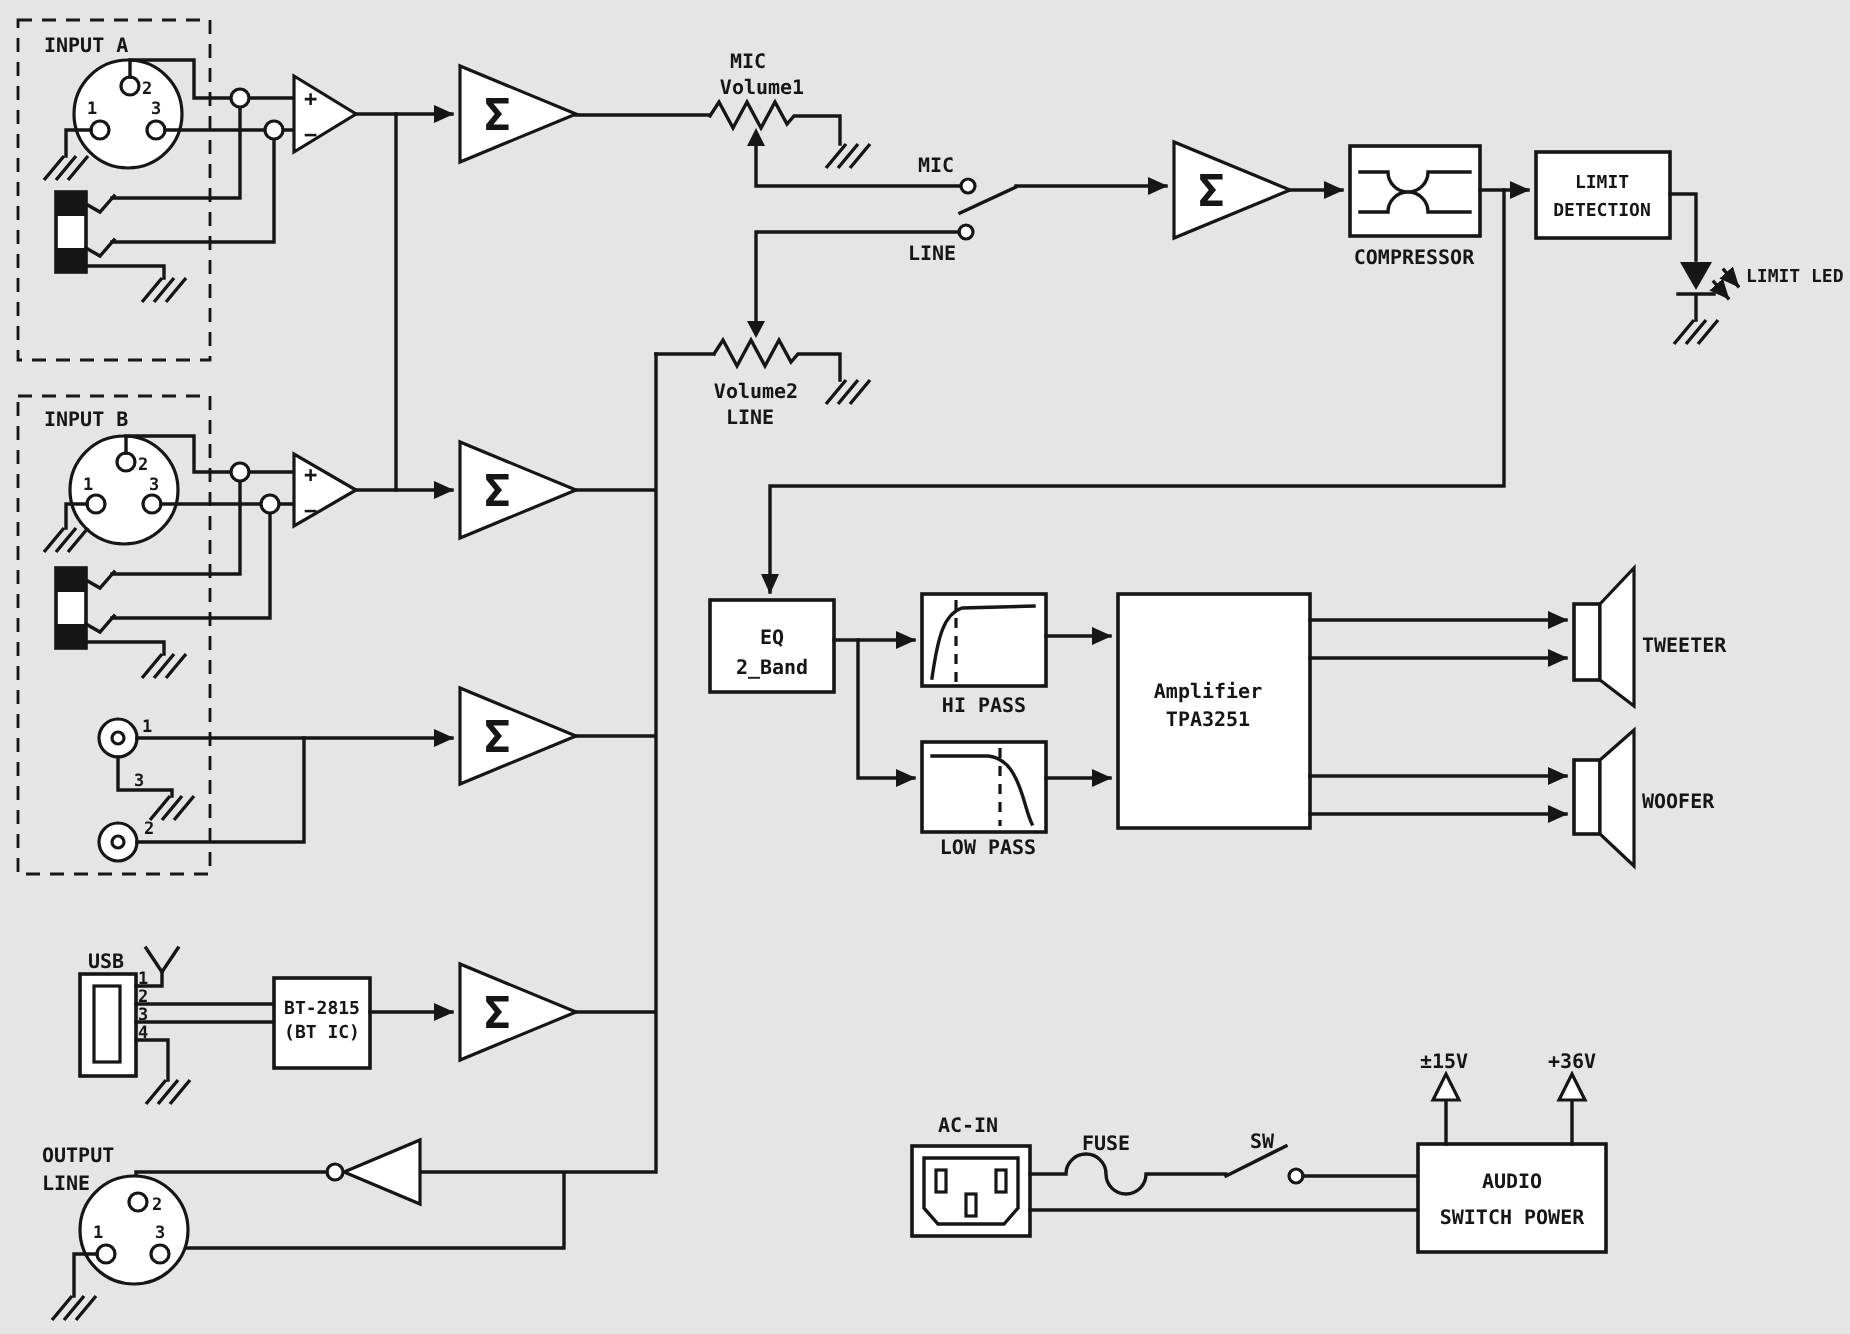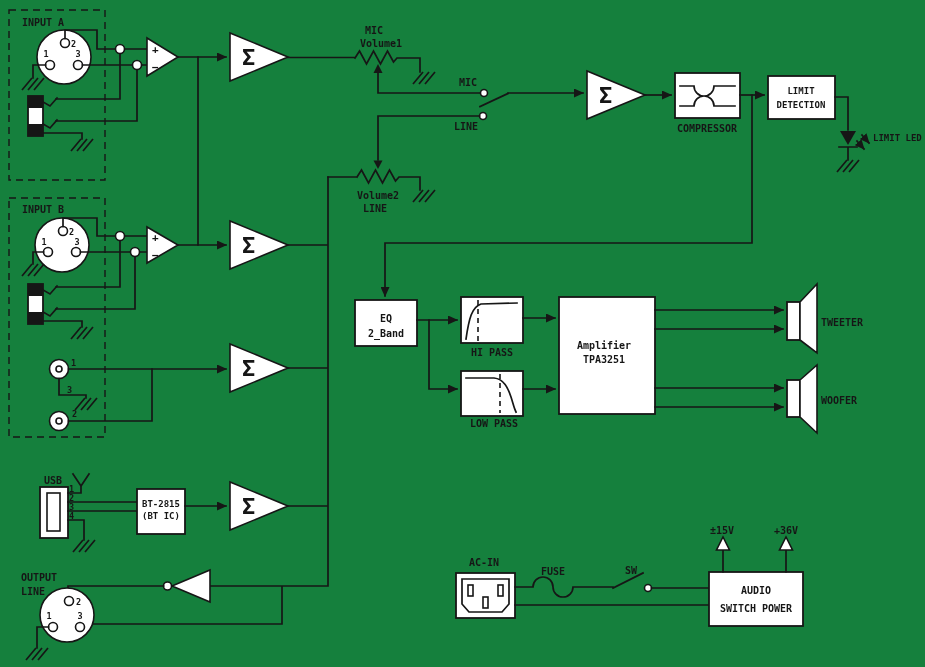--- a/index.html
+++ b/index.html
@@ -1,16 +1,16 @@
 <!DOCTYPE html>
 <html><head>
 <meta charset="utf-8">
 <style>
   html,body{margin:0;padding:0;background:#ffffff;}
-  .stage{position:relative;width:925px;height:667px;background:#15803d;overflow:hidden;}
+  .stage{position:relative;width:925px;height:667px;background:#e5e5e5;overflow:hidden;}
   svg{display:block;}
   text{font-family:"DejaVu Sans Mono","Liberation Mono",monospace;font-weight:bold;fill:#161616;}
   .t10{font-size:10px;}
   .t9{font-size:9px;}
   .t8{font-size:8.5px;}
   .sig{font-size:22px;}
   .pm{font-size:11px;}
   .w{fill:none;stroke:#161616;stroke-width:1.7;stroke-linecap:square;stroke-linejoin:miter;}
   .box{fill:#ffffff;stroke:#161616;stroke-width:1.8;}
   .dash{fill:none;stroke:#161616;stroke-width:1.4;stroke-dasharray:7 5;}

